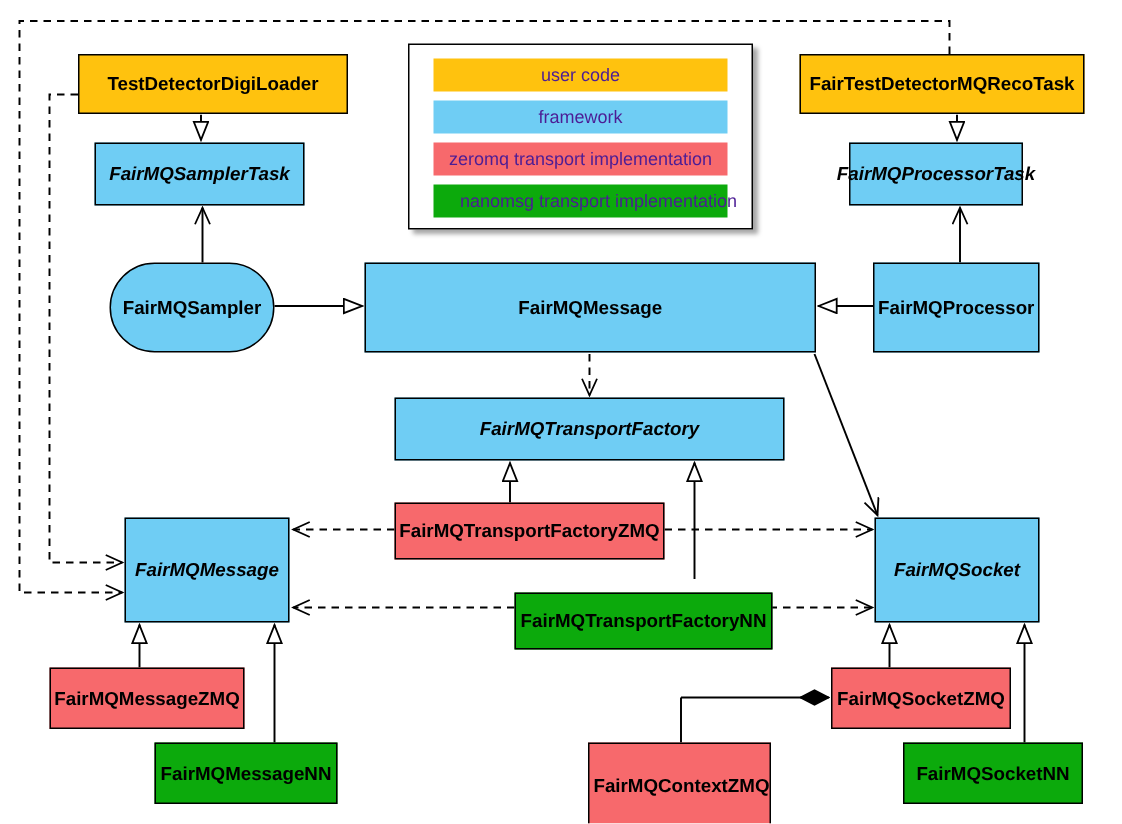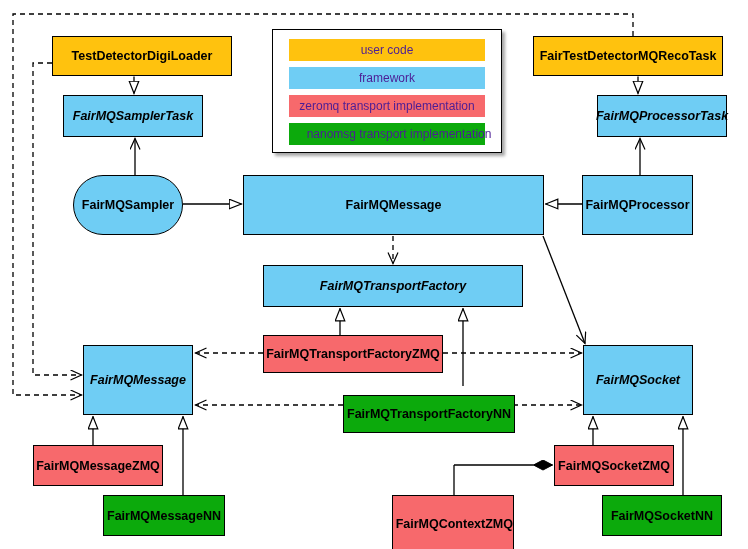--- a/index.html
+++ b/index.html
@@ -78,21 +78,21 @@
     </div>
 
   <div class="node" style="left: 533px; top: 36px; width: 190px; height: 40px; background: rgb(255, 194, 14);">
     <span>FairTestDetectorMQRecoTask</span>
     </div>
 
   <div class="node abstract" style="left: 63px; top: 95px; width: 140px; height: 42px; background: rgb(111, 205, 244);">
     <span>FairMQSamplerTask</span>
     </div>
 
-  <div class="node abstract" style="left: 597px; top: 95px; width: 130px; height: 42px; background: rgb(111, 205, 244);">
+  <div class="node abstract" style="left: 566px; top: 95px; width: 116px; height: 42px; background: rgb(111, 205, 244);">
     <span>FairMQProcessorTask</span>
     </div>
 
   <div class="node" style="left: 73px; top: 175px; width: 110px; height: 60px; background: rgb(111, 205, 244); border-radius: 30px;">
     <span>FairMQSampler</span>
     </div>
 
   <div class="node" style="left: 243px; top: 175px; width: 301px; height: 60px; background: rgb(111, 205, 244);">
     <span>FairMQMessage</span>
     </div>

